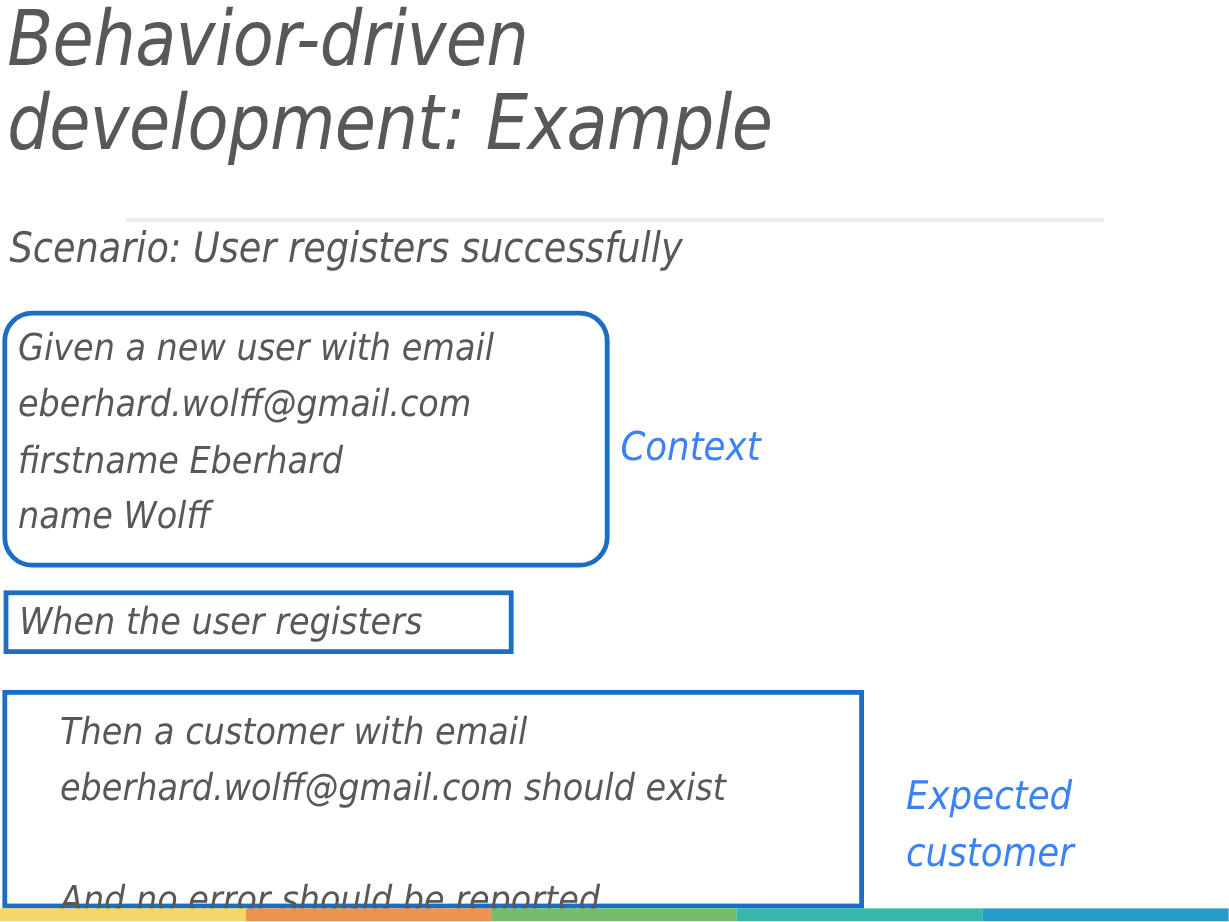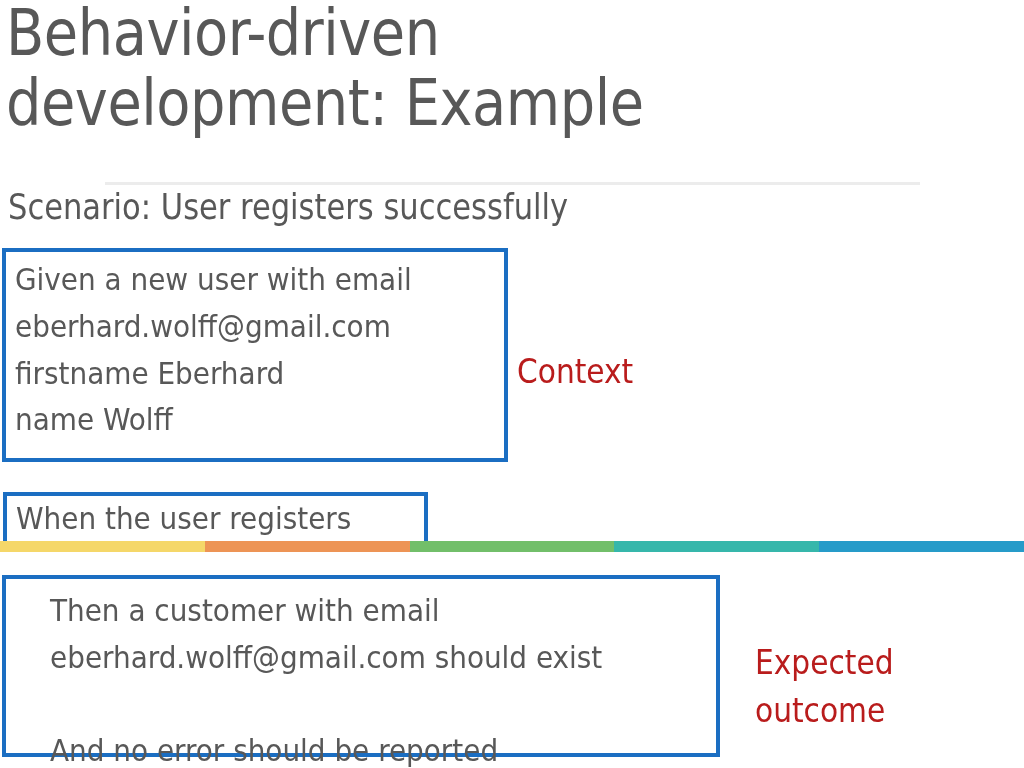--- a/index.html
+++ b/index.html
@@ -16,21 +16,22 @@
     font-family: "DejaVu Sans Condensed", "Liberation Sans Narrow", "Liberation Sans", sans-serif;
     color: #585858;
     -webkit-font-smoothing: antialiased;
   }
 
   .slide {
     position: absolute;
     left: 0;
     top: 0;
     width: 1024px;
-    height: 552px;
+    height: 768px;
+    font-style: italic;
   }
 
   
   .title {
     position: absolute;
     left: 6px;
     top: -2px;
     width: 1010px;
     font-size: 64px;
     line-height: 1.10;
@@ -74,23 +75,24 @@
     color: #585858;
     font-size: 31px;
     line-height: 1.51;
     padding: 4px 2px 4px 9px;
     white-space: pre-wrap;
     transform-origin: left top;
   }
 
   .gbox-context {
     left: 2px;
-    top: 248px;
+    top: 259px;
     width: 506px;
     height: 214px;
+    border-radius: 25px;
   }
 
   .gbox-event {
     left: 3px;
     top: 492px;
     width: 425px;
     height: 53px;
     padding-top: 1px;
     padding-bottom: 1px;
     display: flex;
@@ -104,21 +106,21 @@
     height: 182px;
     padding-top: 8px;
     padding-left: 44px;
   }
 
   
   .annot {
     position: absolute;
     font-size: 33px;
     line-height: 1.45;
-    color: #b91c1c;
+    color: #3b82f6;
     white-space: pre-wrap;
   }
   .annot-context  { left: 517px; top: 348px; }
   .annot-event    { left: 450px; top: 500px; }
   .annot-outcome  { left: 755px; top: 639px; }
 
   
   .colorbar {
     position: absolute;
     left: 0;
@@ -153,21 +155,21 @@
 
   <div class="gbox gbox-event" style="border-color: rgb(27, 110, 194);">When the user registers</div>
 
 
   <div class="gbox gbox-outcome" style="border-color: rgb(27, 110, 194);">Then a customer with email
 eberhard.wolff@gmail.com should exist
 
 And no error should be reported</div>
 
   <div class="annot annot-outcome">Expected
-outcome</div>
+customer</div>
 
   <div class="colorbar">
     <div class="seg" style="background: rgb(245, 215, 105);"></div>
     <div class="seg" style="background: rgb(237, 148, 85);"></div>
     <div class="seg" style="background: rgb(114, 191, 106);"></div>
     <div class="seg" style="background: rgb(54, 183, 171);"></div>
     <div class="seg" style="background: rgb(38, 155, 201);"></div>
   </div>
 
 </div>

